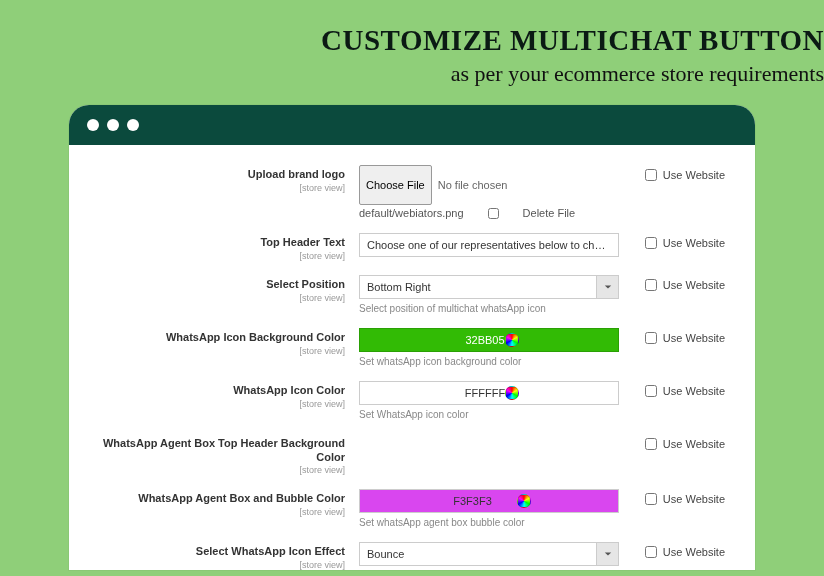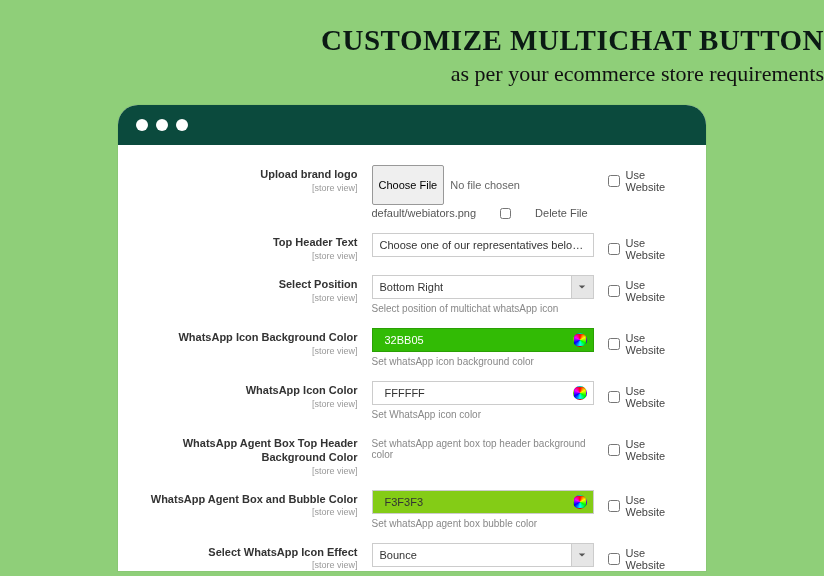--- a/index.html
+++ b/index.html
@@ -22,21 +22,21 @@
     color: #0b1a14;
     text-transform: uppercase;
   }
   .hero-sub {
     font-family: Georgia, "Times New Roman", serif;
     font-size: 22px;
     color: #111;
     margin-top: 4px;
   }
   .browser {
-    width: 588px;
+    width: 686px;
     margin: 18px auto 0;
     border-radius: 20px 20px 0 0;
     overflow: hidden;
     background: #fff;
     box-shadow: 0 0 0 1px rgba(0,0,0,0.03);
   }
   .browser-bar {
     background: #0b4a3d;
     height: 40px;
     display: flex;
@@ -134,27 +134,27 @@
     background: #e6e6e6;
     border-left: 1px solid #ccc;
     display: flex;
     align-items: center;
     justify-content: center;
   }
   .select-handle svg { width: 8px; height: 8px; fill: #555; }
   .color-input {
     display: flex;
     align-items: center;
-    justify-content: space-between;
+    justify-content: center;
     padding-right: 6px;
     padding-left: 12px;
   }
   .color-input.green { background: #32bb05; color: #fff; border-color: #2aa004; }
   .color-input.light-a { background: #f2f6f4; }
-  .color-input.light-b { background: #84cc16; gap: 25px; }
+  .color-input.light-b { background: #d946ef; gap: 25px; }
   .colorwheel {
     width: 14px; height: 14px; border-radius: 50%;
     background: conic-gradient(red, yellow, lime, cyan, blue, magenta, red);
     border: 1px solid rgba(0,0,0,0.2);
     cursor: pointer;
   }
 </style>
 </head>
 <body>
 
@@ -265,21 +265,20 @@
         <span>Use Website</span>
       </label>
     </div>
 
     <div class="row">
       <div class="label-col">
         <div class="label-main">WhatsApp Agent Box Top Header Background Color</div>
         <div class="label-scope">[store view]</div>
       </div>
       <div class="field-col">
-        <div class="helper">Set whatsApp agent box top header background color</div>
       </div>
       <label class="use-col">
         <input type="checkbox" style="">
         <span>Use Website</span>
       </label>
     </div>
 
     <div class="row">
       <div class="label-col">
         <div class="label-main">WhatsApp Agent Box and Bubble Color</div>

